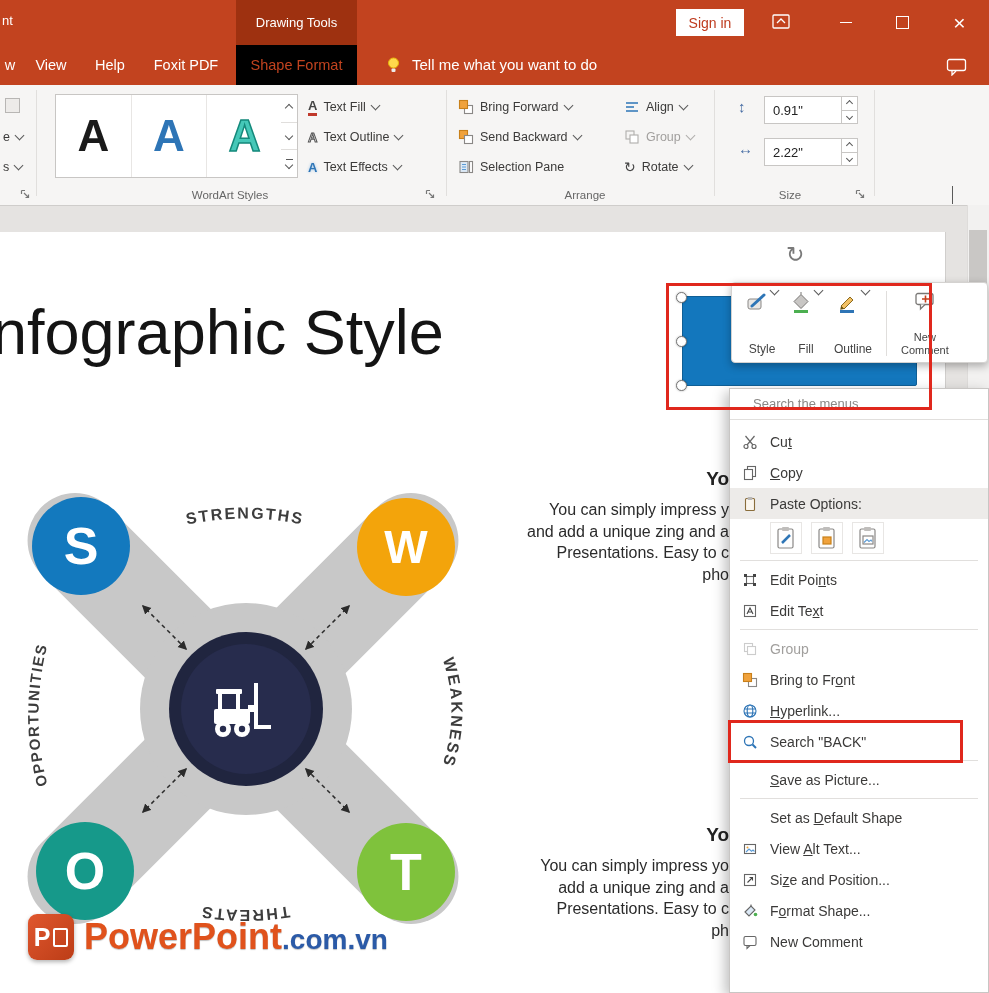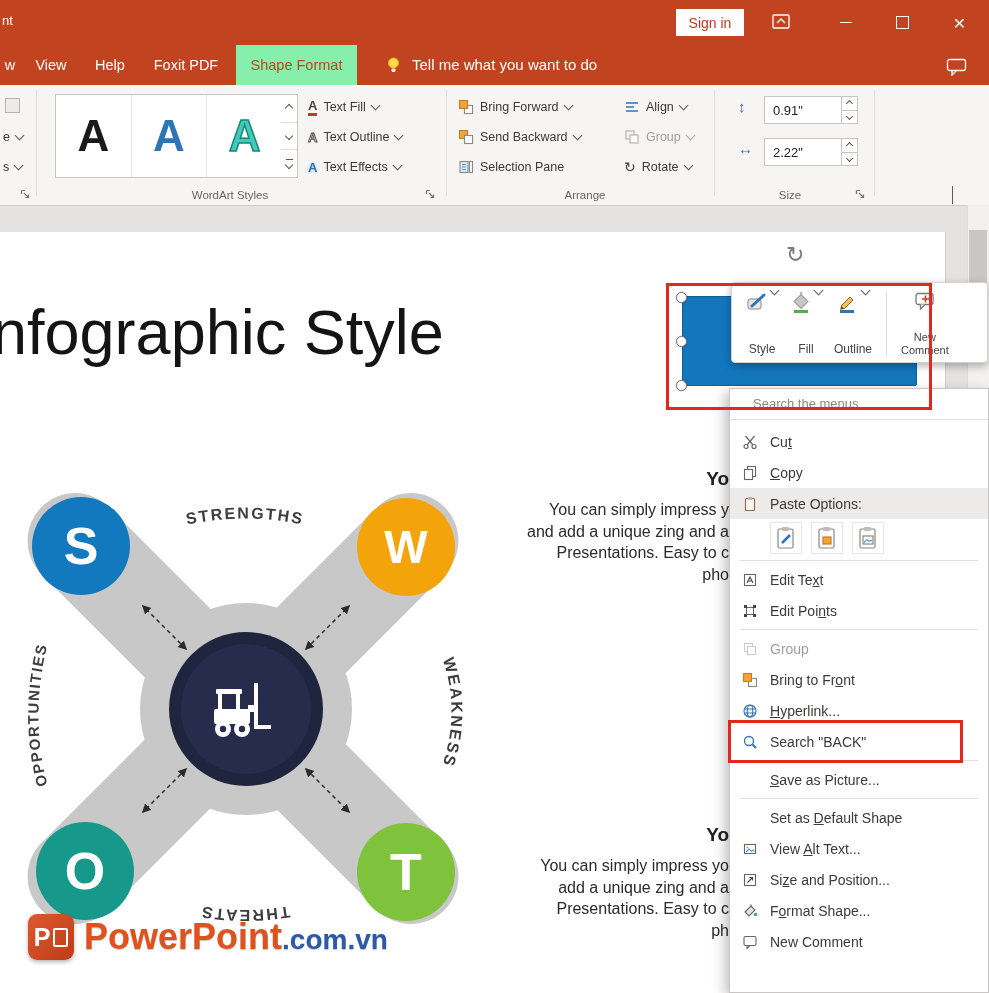--- a/index.html
+++ b/index.html
@@ -15,21 +15,21 @@
            color:#fff;font-size:13px;text-align:center;line-height:45px;cursor:default}
   .signin{position:absolute;left:676px;top:9px;width:68px;height:27px;background:#fff;
           color:#BE3A1D;font-size:14px;text-align:center;line-height:27px;border:none}
   .winbtn{position:absolute;top:0;height:45px;display:flex;align-items:center;justify-content:center;color:#fff}
   .minbar{width:12px;border-top:1.6px solid #fff}
   .maxbox{width:11px;height:11px;border:1.4px solid #fff}
 
   
   .tabrow{position:absolute;left:0;top:45px;width:989px;height:40px;background:#C2431F;z-index:5}
   .tab{position:absolute;top:0;height:40px;line-height:40px;color:#fff;font-size:14.5px;text-align:center;cursor:default}
-  .tab.active{background:#86efac;color:#C2431F}
+  .tab.active{background:#000000;color:#C2431F}
   .tellme{position:absolute;left:412px;top:0;height:40px;line-height:40px;color:#fff;font-size:15px}
 
   
   .ribbon{position:absolute;left:0;top:85px;width:989px;height:120px;background:#F6F5F4;
           border-bottom:1px solid #CFCDCB;z-index:5}
   .gdiv{position:absolute;top:5px;width:1px;height:106px;background:#E1DFDD}
   .glabel{position:absolute;top:104px;font-size:11.5px;color:#666;text-align:center}
   .rrow{position:absolute;display:flex;align-items:center;height:26px;font-size:12.5px;color:#3b3a39;gap:6px;cursor:default}
   .rrow.dis{color:#A19F9D}
   .chevd{width:6px;height:6px;border-right:1.3px solid #5a5a5a;border-bottom:1.3px solid #5a5a5a;
@@ -132,20 +132,21 @@
   .pbtn{width:30px;height:30px;display:flex;align-items:center;justify-content:center;border:1px solid #E8E6E4;background:#fff}
 
   
   .redbox{position:absolute;border:3px solid #E0281D;z-index:100;pointer-events:none}
 </style>
 </head>
 <body>
 
 <div class="titlebar">
   <span class="tb-frag">nt</span>
+  <div class="ctx-tab">Drawing Tools</div>
   <button class="signin">Sign in</button>
   <span class="abs" style="left:770px;top:12px">
     <svg width="22" height="20" viewBox="0 0 22 20" fill="none" stroke="#fff" stroke-width="1.3">
       <rect x="3" y="3" width="16" height="13" rx="1"></rect>
         <path d="M7 11 L11 7 L15 11"></path>
     </svg>
   </span>
   <div class="winbtn" style="left:822px;width:48px">
       <span class="minbar"></span>
     </div>
@@ -546,40 +547,40 @@
             <path d="M9 17.5 L12 14.5 L14 16.5 L16 15 L17 16.5" stroke="#5B9BD5"></path>
         </svg>
       </span>
     </div>
 
     <div class="msep"></div>
 
     <div class="mrow">
       <span class="mi">
         <svg width="16" height="16" viewBox="0 0 16 16" fill="none" stroke="#666" stroke-width="1.1">
-          <rect x="2.5" y="2.5" width="11" height="11" fill="#fff"></rect>
-            <path d="M5 11 L8 5 L11 11 M6.2 9 h3.6" stroke="#444"></path>
-        </svg>
-      </span>
-      <span><span>Edit Te</span><span class="key">x</span><span>t</span></span>
-    </div>
-
-    <div class="mrow">
-      <span class="mi">
-        <svg width="16" height="16" viewBox="0 0 16 16" fill="none" stroke="#666" stroke-width="1.1">
           <rect x="4.5" y="4.5" width="7" height="7"></rect>
           <rect x="2" y="2" width="3" height="3" fill="#444" stroke="none"></rect>
             <rect x="11" y="2" width="3" height="3" fill="#444" stroke="none"></rect>
           <rect x="2" y="11" width="3" height="3" fill="#444" stroke="none"></rect>
             <rect x="11" y="11" width="3" height="3" fill="#444" stroke="none"></rect>
         </svg>
       </span>
       <span><span>Edit Poi</span><span class="key">n</span><span>ts</span></span>
     </div>
 
+    <div class="mrow">
+      <span class="mi">
+        <svg width="16" height="16" viewBox="0 0 16 16" fill="none" stroke="#666" stroke-width="1.1">
+          <rect x="2.5" y="2.5" width="11" height="11" fill="#fff"></rect>
+            <path d="M5 11 L8 5 L11 11 M6.2 9 h3.6" stroke="#444"></path>
+        </svg>
+      </span>
+      <span><span>Edit Te</span><span class="key">x</span><span>t</span></span>
+    </div>
+
     <div class="msep"></div>
 
     <div class="mrow disabled">
       <span class="mi">
         <svg width="16" height="16" viewBox="0 0 16 16" fill="none" stroke="#9a9a9a" stroke-width="1.1">
           <rect x="2.5" y="2.5" width="8" height="8"></rect>
             <rect x="5.5" y="5.5" width="8" height="8" fill="#fff"></rect>
         </svg>
       </span>
       <span><span>Group</span><span class="key"></span><span></span></span>

